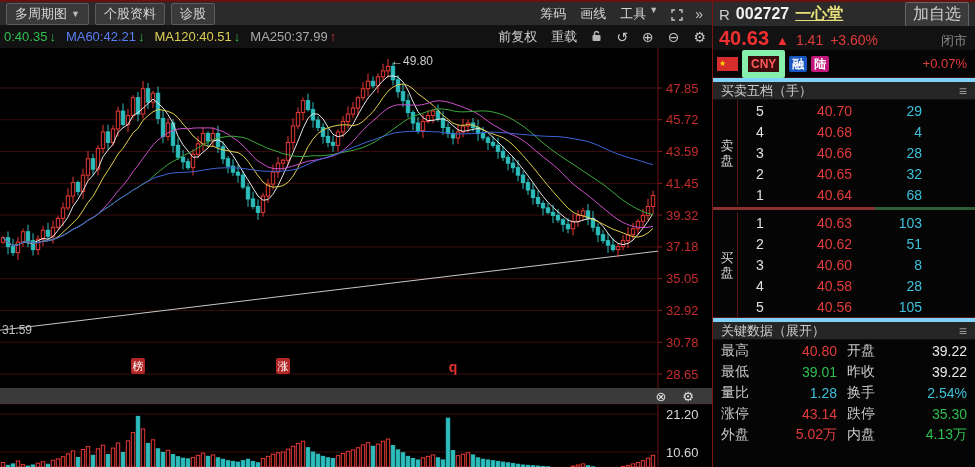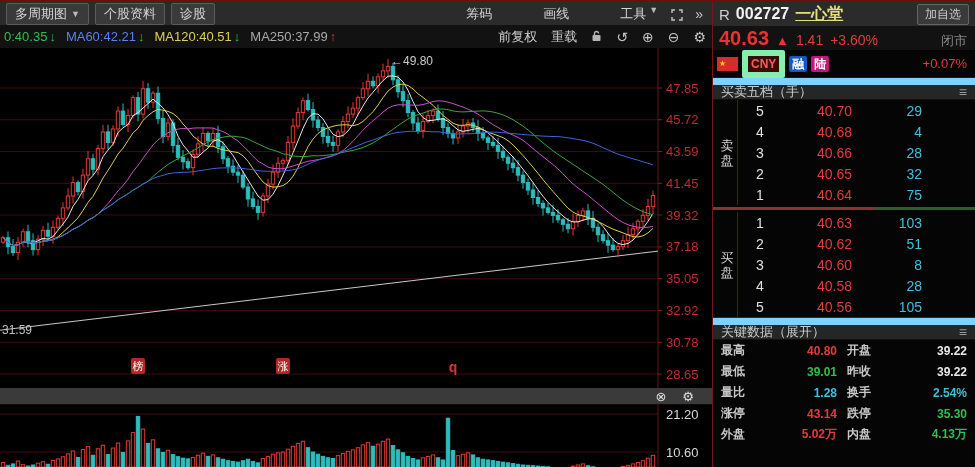--- a/index.html
+++ b/index.html
@@ -7,21 +7,21 @@
   body{font-family:"Liberation Sans","DejaVu Sans",sans-serif;}
   .app{width:975px;height:467px;display:flex;background:#000;overflow:hidden;border-top:2px solid #6b0f0f;}
   .left-col{width:712px;display:flex;flex-direction:column;}
   .right-col{width:263px;border-left:1px solid #7a1515;display:flex;flex-direction:column;background:#050505;overflow:hidden;}
 
   
   .toolbar{height:24px;background:#2b2b2b;display:flex;align-items:center;padding:0 6px;gap:6px;color:#cfcfcf;font-size:13px;}
   .tb-btn{background:#3a3a3a;border:1px solid #5c5c5c;border-radius:2px;padding:1px 8px;color:#d5d5d5;display:flex;align-items:center;gap:4px;cursor:default;}
   .caret{font-size:9px;color:#bbb;}
   .tb-spacer{flex:1;}
-  .tb-link{color:#d5d5d5;padding:0 4px;display:flex;align-items:flex-start;gap:3px;margin-left:37px;}
+  .tb-link{color:#d5d5d5;padding:0 4px;display:flex;align-items:flex-start;gap:3px;}
   .tb-icon{color:#c5c5c5;padding:0 3px;font-size:14px;}
   .expand-svg{display:inline-block;vertical-align:middle;}
 
   
   .legend-bar{height:24px;background:#121212;display:flex;align-items:center;padding:0 4px;font-size:13px;gap:10px;}
   .ma-item{display:flex;align-items:center;gap:2px;}
   .lg-spacer{flex:1;}
   .lg-link{color:#cfcfcf;padding:0 2px;}
   .lg-icon{color:#c5c5c5;font-size:14px;padding:0 2px;}
   [data-color="green"]{color:#2fbf4f;}
@@ -36,55 +36,55 @@
   .chart{position:relative;height:419px;background:#000;}
   .pane-divider{position:absolute;left:0;top:340px;width:712px;height:16px;background:#3a3a3a;display:flex;align-items:center;justify-content:flex-end;gap:16px;padding-right:18px;}
   .pd-icon{color:#e0e0e0;font-size:13px;line-height:13px;cursor:default;}
 
   
   .stock-header{height:24px;background:#2b2b2b;display:flex;align-items:center;padding:0 6px;gap:6px;}
   .code-prefix{color:#cfcfcf;font-size:15px;}
   .stock-code{color:#f2f2f2;font-size:16px;font-weight:bold;}
   .stock-name{color:#e6e07c;font-size:16px;font-weight:bold;text-decoration:underline;}
   .hd-spacer{flex:1;}
-  .add-watch{background:#3a3a3a;border:1px solid #666;border-radius:2px;color:#cfcfcf;font-size:12px;padding:1px 7px;}
+  .add-watch{background:#3a3a3a;border:1px solid #666;border-radius:2px;color:#cfcfcf;font-size:16px;padding:1px 7px;}
   .quote-row{height:24px;background:#121212;display:flex;align-items:baseline;padding:0 8px 0 6px;gap:7px;}
   .q-price{color:#f03030;font-size:20px;font-weight:bold;line-height:24px;}
   .q-arrow{color:#f03030;font-size:13px;}
   .q-chg,.q-pct{color:#e23b3b;font-size:14px;}
   .q-spacer{flex:1;}
   .q-status{color:#8a8a8a;font-size:13px;}
 
   .badges-row{height:28px;display:flex;align-items:center;padding:0 8px 0 4px;gap:4px;border-bottom:1px solid #3a0e0e;}
   .flag{width:21px;height:14px;background:#d62c2c;color:#ffd600;font-size:8px;line-height:14px;padding-left:2px;display:inline-block;}
   .bdg{font-size:12px;line-height:16px;padding:0 3px;border-radius:2px;font-weight:bold;}
   .bdg-cny{color:#ff5a5a;background:#3a0d0d;border:6px solid #86efac;}
   .bdg-rong{color:#fff;background:#1857c2;}
   .bdg-lu{color:#fff;background:#c2187c;}
   .b-spacer{flex:1;}
   .sector-name{color:#737373;font-size:13px;margin-top:44px;}
   .sector-chg{color:#e23b3b;font-size:13px;}
 
-  .section-hd{height:22px;background:#262626;display:flex;align-items:center;padding:0 8px;color:#cccccc;font-size:13px;border-top:7px solid #7dd3fc;border-bottom:1px solid #111;}
+  .section-hd{height:22px;background:#262626;display:flex;align-items:center;padding:0 8px;color:#cccccc;font-size:13px;border-top:4px solid #7dd3fc;border-bottom:1px solid #111;}
   .hd-menu{margin-left:auto;color:#999;font-size:14px;}
 
   .order-book{position:relative;}
   .ob-side-label{position:absolute;left:5px;top:0;bottom:0;width:18px;display:flex;flex-direction:column;align-items:center;justify-content:center;color:#d0d0d0;font-size:13px;line-height:15px;}
   .ob-rows{border-left:1px solid #5c1515;margin-left:24px;}
   .ob-row{height:21px;display:flex;align-items:center;font-size:14px;padding-left:18px;}
   .ob-level{color:#e0e0e0;width:20px;}
   .ob-price{color:#e23b3b;width:76px;text-align:right;}
   .ob-vol{color:#3fc0da;width:70px;text-align:right;}
   .ratio-bar{height:5px;display:flex;margin:1px 0;}
   .ratio-sell{background:#8d3030;height:3px;margin-top:1px;}
   .ratio-buy{background:#2e5c34;height:3px;margin-top:1px;}
   .ob-bottom-line{border-bottom:1px solid #5c1515;}
 
   .key-grid{padding:0 8px;}
-  .kd-row{height:21px;display:flex;align-items:center;font-size:12px;font-weight:bold;}
+  .kd-row{height:21px;display:flex;align-items:center;font-size:14px;}
   .kd-l{color:#c8c8c8;width:58px;}
   .kd-v1{flex:1;text-align:right;padding-right:10px;}
   .kd-l2{color:#c8c8c8;width:62px;}
   .kd-v2{flex:1;text-align:right;}
 </style>
 </head>
 <body>
 
 <div class="app">
   <div class="left-col">
@@ -667,21 +667,21 @@
             <span class="ob-vol">28</span>
           </div>
         <div class="ob-row">
             <span class="ob-level">2</span>
             <span class="ob-price">40.65</span>
             <span class="ob-vol">32</span>
           </div>
         <div class="ob-row">
             <span class="ob-level">1</span>
             <span class="ob-price">40.64</span>
-            <span class="ob-vol">75</span>
+            <span class="ob-vol">68</span>
           </div>
       </div>
     </div>
 
     <div class="ratio-bar">
       <div class="ratio-sell" id="ratio-sell" style="width: 62%;"></div>
       <div class="ratio-buy" id="ratio-buy" style="width: 38%;"></div>
     </div>
 
     <div class="order-book ob-bottom-line">

